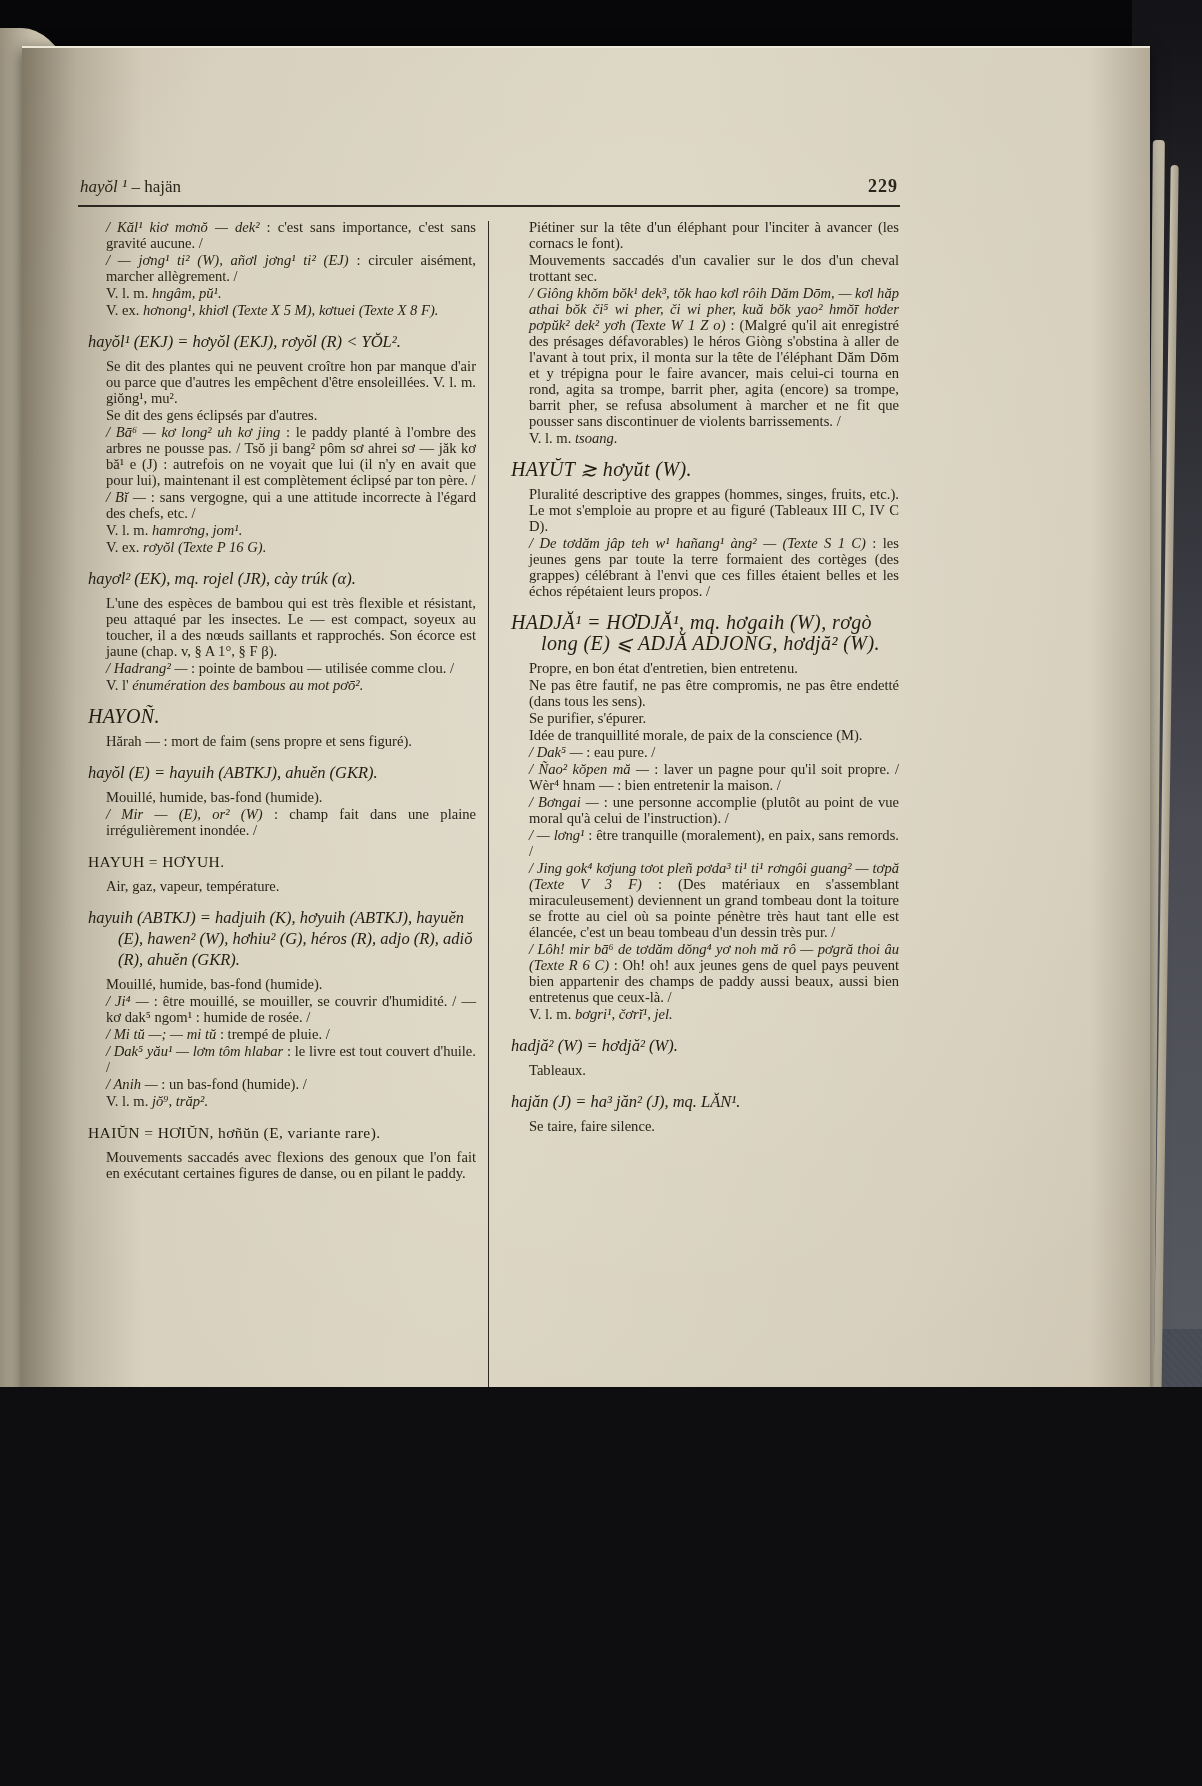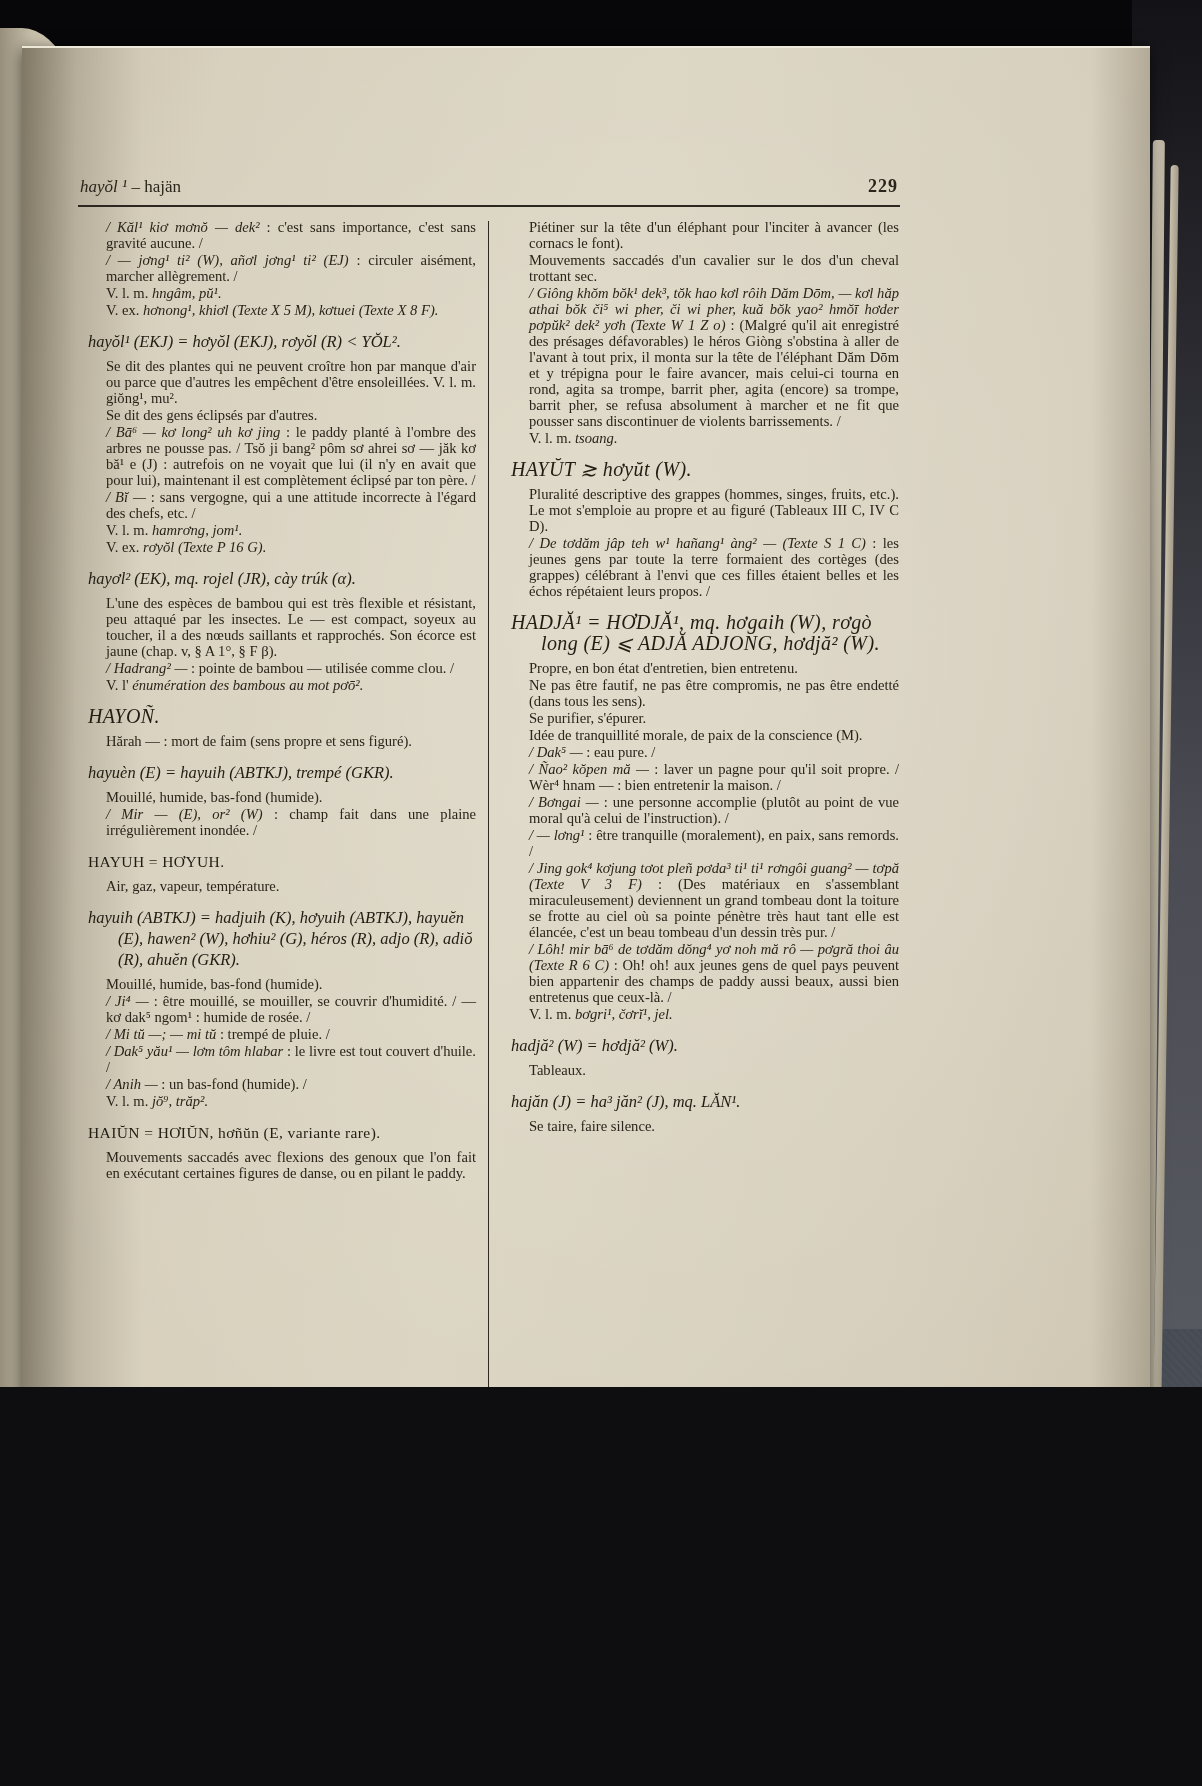--- a/index.html
+++ b/index.html
@@ -115,21 +115,21 @@
               <div class="head lc">hayơl² (EK), mq. rojel (JR), cày trúk (α).</div>
               <p class="para">L'une des espèces de bambou qui est très flexible et résistant, peu attaqué par les insectes. Le — est compact, soyeux au toucher, il a des nœuds saillants et rapprochés. Son écorce est jaune (chap. v, § A 1°, § F β).</p>
               <p class="para"><span class="cite">/ Hadrang² —</span> : pointe de bambou — utilisée comme clou. /</p>
               <p class="para">V. l' <span class="vref">énumération des bambous au mot pơō².</span></p>
             </div>
             <div class="entry">
               <div class="head caps-italic">HAYOÑ.</div>
               <p class="para">Hărah — : mort de faim (sens propre et sens figuré).</p>
             </div>
             <div class="entry">
-              <div class="head lc">hayuèn (E) = hayuih (ABTKJ), trempé (GKR).</div>
+              <div class="head lc">hayŏl (E) = hayuih (ABTKJ), ahuĕn (GKR).</div>
               <p class="para">Mouillé, humide, bas-fond (humide).</p>
               <p class="para"><span class="cite">/ Mir — (E), or² (W)</span> : champ fait dans une plaine irrégulièrement inondée. /</p>
             </div>
             <div class="entry">
               <div class="head caps">HAYUH = HƠYUH.</div>
               <p class="para">Air, gaz, vapeur, température.</p>
             </div>
             <div class="entry">
               <div class="head lc">hayuih (ABTKJ) = hadjuih (K), hơyuih (ABTKJ), hayuĕn (E), hawen² (W), hơhiu² (G), héros (R), adjo (R), adiŏ (R), ahuĕn (GKR).</div>
               <p class="para">Mouillé, humide, bas-fond (humide).</p>

